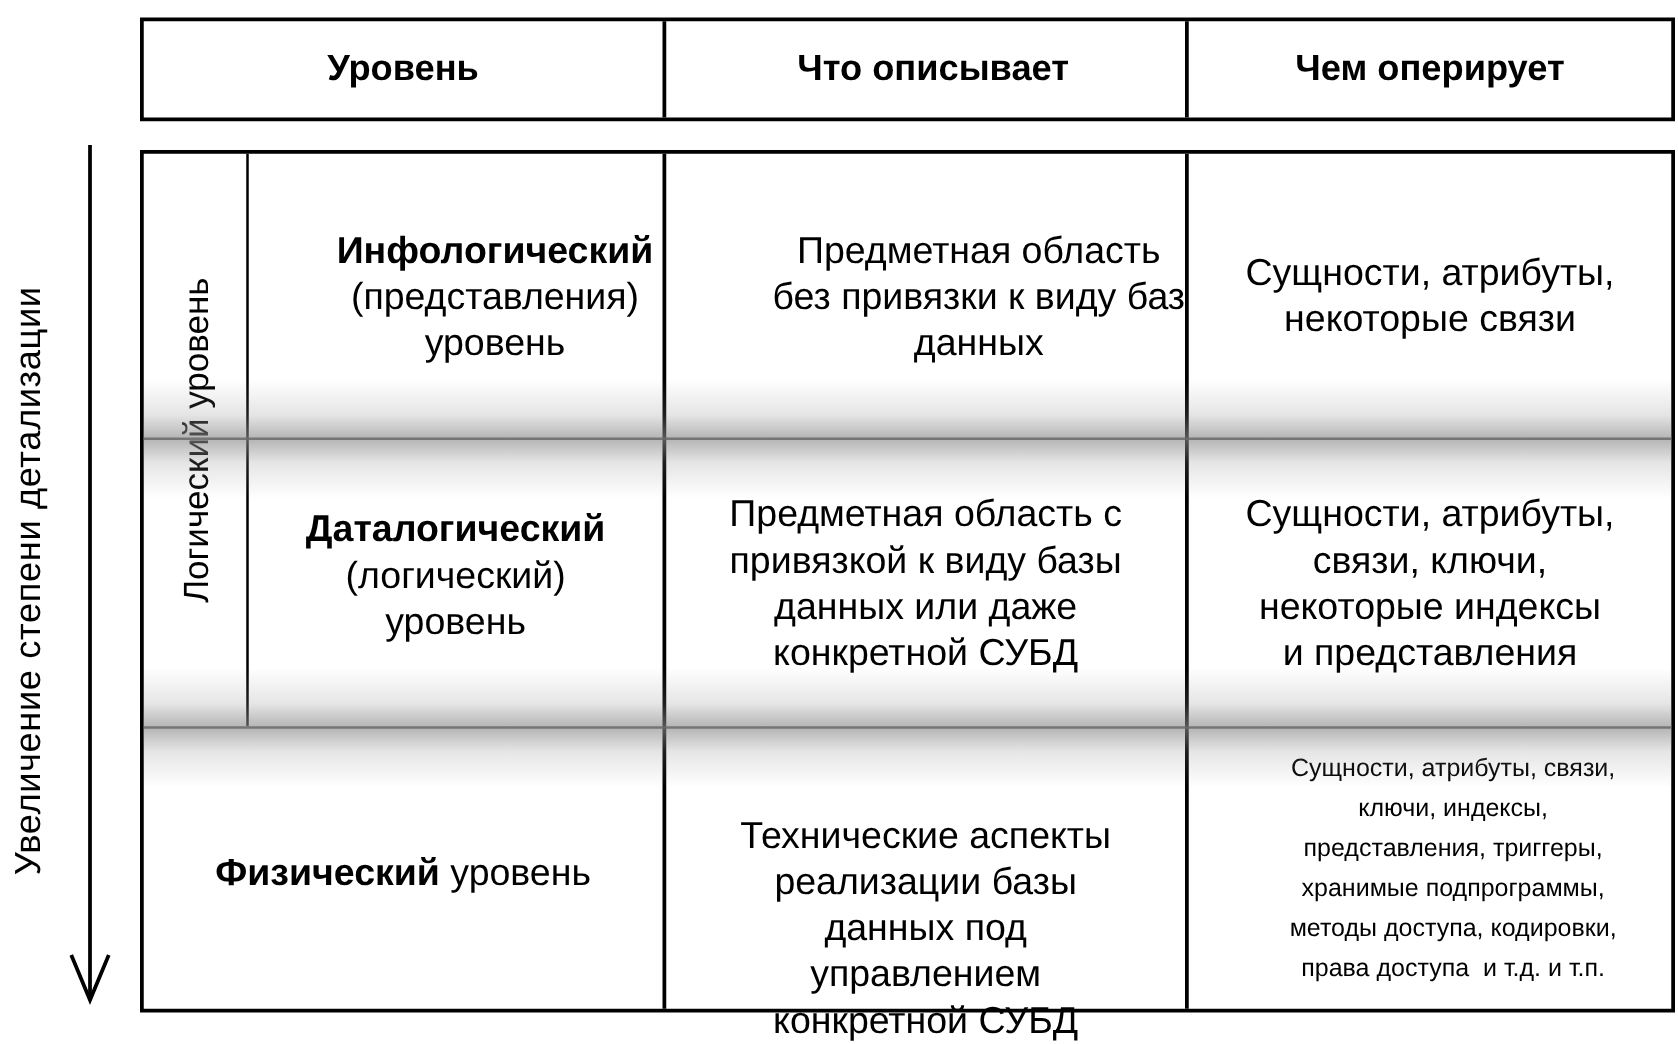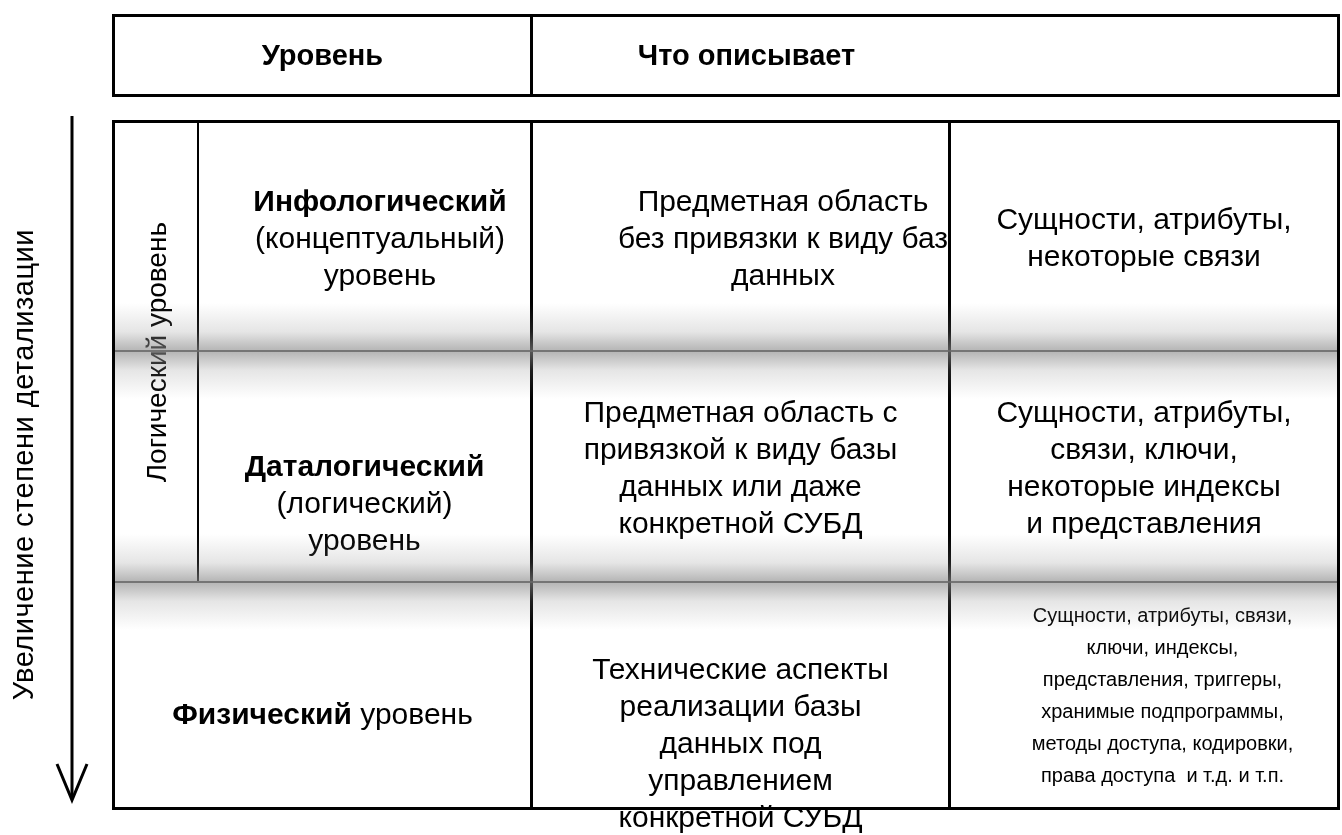--- a/index.html
+++ b/index.html
@@ -30,27 +30,27 @@
   .inner{position:relative; width:1222px; height:684px;}
 
   .cell{position:absolute; display:flex; flex-direction:column;
     align-items:center; justify-content:center; text-align:center;
     font-size:30px; line-height:37px; white-space:pre-wrap; z-index:1;}
   .b{font-weight:700;}
 
   .group{left:0; top:0; width:82px; height:459px;}
   .vtext{writing-mode:vertical-rl; transform:rotate(180deg); font-size:28px; white-space:nowrap;}
 
-  .a1{left:80px;  top:0;     width:282px; height:228px;padding-left:44px;}
+  .a1{left:96px;  top:0;     width:282px; height:228px;padding-left:44px;}
   .b1{left:418px; top:0;     width:500px; height:228px;}
   .o1{left:836px; top:0;     width:386px; height:228px;}
-  .a2{left:84px;  top:228px; width:331px; height:219px;margin-top:42px;}
+  .a2{left:84px;  top:228px; width:331px; height:219px;}
   .b2{left:418px; top:228px; width:415px; height:231px;border-radius:11px;}
   .o2{left:836px; top:228px; width:386px; height:231px;}
-  .a3{left:0;     top:470px; width:415px; height:240px;}
+  .a3{left:0;     top:455px; width:415px; height:240px;}
   .b3{left:418px; top:459px; width:415px; height:225px;margin-top:48px;}
   .o3{left:836px; top:459px; width:423px; height:225px; font-size:20px; line-height:32px;}
 
   
   .vdiv{position:absolute; top:0; width:3px; height:684px; background:#000; z-index:2;}
   .v1{left:415px;} .v2{left:833px;}
   .subdiv{position:absolute; left:82px; top:0; width:2px; height:458px; background:#000; z-index:2;}
 
   
   .band{position:absolute; left:0; width:1222px; height:96px; z-index:3; pointer-events:none;
@@ -75,32 +75,33 @@
     <span class="axis-text">Увеличение степени детализации</span>
   </div>
   <svg class="axis-arrow" width="44" height="700" viewBox="0 0 44 700" aria-hidden="true">
     <line x1="22" y1="4" x2="22" y2="686" stroke="#000" stroke-width="3"></line>
     <polyline points="7,652 22,688 37,652" fill="none" stroke="#000" stroke-width="3"></polyline>
   </svg>
 
   <div class="hdr">
     <div class="hc hc1">Уровень</div>
     <div class="hc hc2">Что описывает</div>
+    <div class="hc hc3">Чем оперирует</div>
   </div>
 
   <div class="tbl">
     <div class="inner">
 
       <div class="cell group">
         <span class="vtext">Логический уровень</span>
       </div>
 
       <div class="cell a1">
         <div class="b">Инфологический</div>
-        <div>(концептуальный)
+        <div>(представления)
 уровень</div>
       </div>
       <div class="cell b1">Предметная область
 без привязки к виду баз
 данных</div>
       <div class="cell o1">Сущности, атрибуты,
 некоторые связи</div>
 
       <div class="cell a2">
         <div class="b">Даталогический</div>

